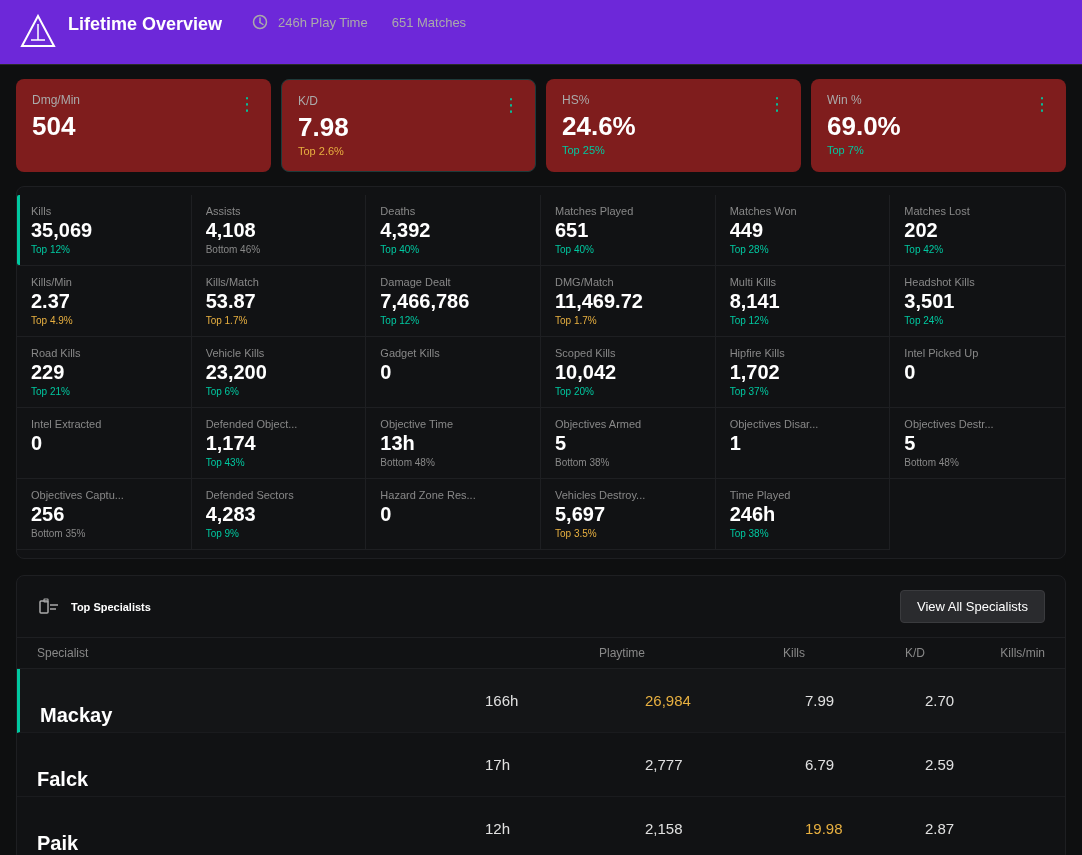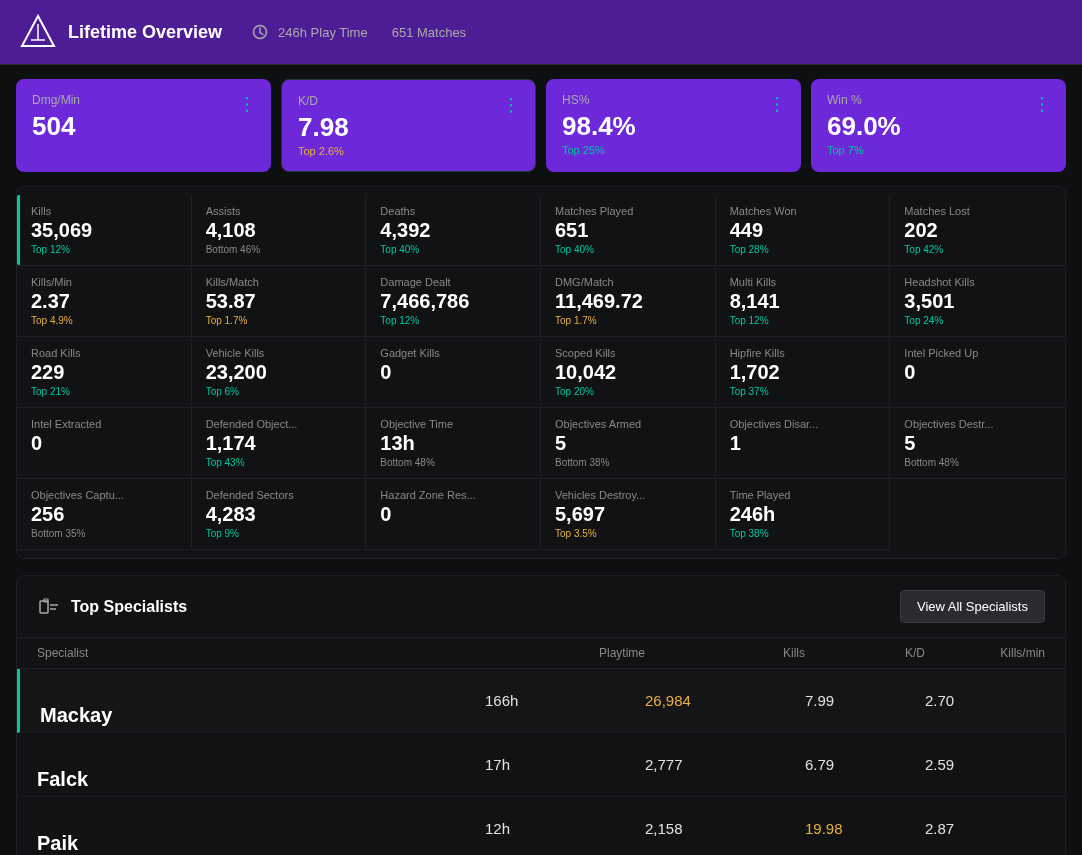--- a/index.html
+++ b/index.html
@@ -9,24 +9,24 @@
       font-family: 'Arial', sans-serif;
       font-size: 13px;
       min-height: 855px;
       width: 1082px;
       overflow-x: hidden;
     }
 
     
     .header {
       display: flex;
-      align-items: center;
+      align-items: flex-start;
       padding: 14px 20px;
       border-bottom: 1px solid #2a2a2a;
-      background: #4c1d95;
+      background: #6d28d9;
     }
     .logo-icon {
       width: 36px;
       height: 36px;
       margin-right: 12px;
     }
     .header-title {
       font-size: 18px;
       font-weight: bold;
       color: #fff;
@@ -51,21 +51,21 @@
     }
 
     
     .top-cards {
       display: grid;
       grid-template-columns: repeat(4, 1fr);
       gap: 10px;
       margin-bottom: 14px;
     }
     .top-card {
-      background: #6d28d9;
+      background: #7f1d1d;
       border-radius: 8px;
       padding: 14px 16px;
       position: relative;
     }
     .top-card-label {
       font-size: 12px;
       color: #aaa;
       margin-bottom: 4px;
     }
     .top-card-value {
@@ -150,21 +150,21 @@
       justify-content: space-between;
       padding: 14px 20px;
       border-bottom: 1px solid #1e1f22;
     }
     .specialists-title-group {
       display: flex;
       align-items: center;
       gap: 10px;
     }
     .specialists-title {
-      font-size: 16px;
+      font-size: 11px;
       font-weight: bold;
       color: #fff;
     }
     .view-all-btn {
       background: #2a2b2e;
       color: #fff;
       border: 1px solid #3a3b3e;
       border-radius: 4px;
       padding: 8px 16px;
       font-size: 13px;
@@ -243,21 +243,21 @@
     <div class="top-card-menu">⋮</div>
   </div>
       <div class="top-card highlighted">
     <div class="top-card-label">K/D</div>
     <div class="top-card-value">7.98</div>
     <div class="top-card-sub " style="color:#e8b040">Top 2.6%</div>
     <div class="top-card-menu">⋮</div>
   </div>
       <div class="top-card">
     <div class="top-card-label">HS%</div>
-    <div class="top-card-value">98.4%</div>
+    <div class="top-card-value">24.6%</div>
     <div class="top-card-sub " style="color:#00c8a0">Top 25%</div>
     <div class="top-card-menu">⋮</div>
   </div>
       <div class="top-card">
     <div class="top-card-label">Win %</div>
     <div class="top-card-value">69.0%</div>
     <div class="top-card-sub " style="color:#00c8a0">Top 7%</div>
     <div class="top-card-menu">⋮</div>
   </div>
     </div>

